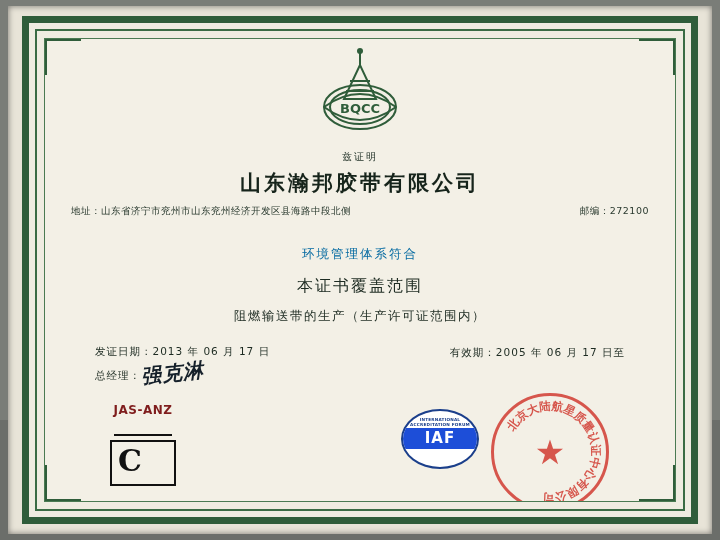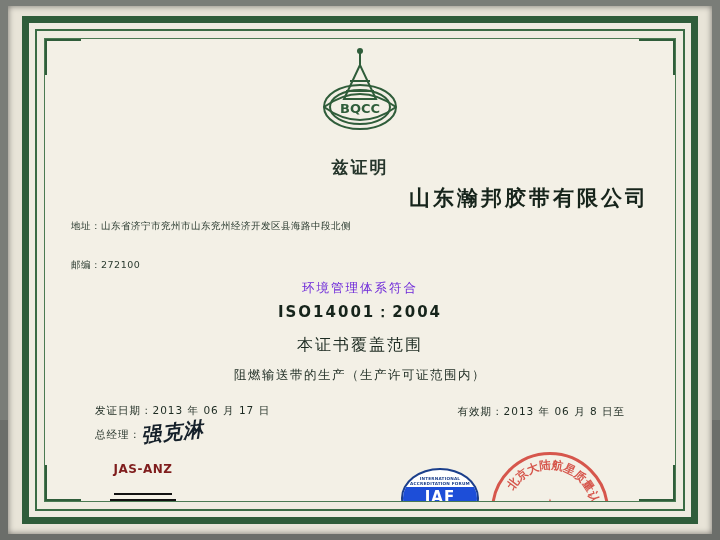--- a/index.html
+++ b/index.html
@@ -78,50 +78,47 @@
 
   .cert-title {
     font-family: "DejaVu Sans", sans-serif;
     font-size: 27px;
     font-weight: bold;
     letter-spacing: 4px;
     color: #16241b;
     margin-top: 2px;
   }
   .hereby {
-    font-size: 17px;
+    font-size: 10px;
     letter-spacing: 2px;
-    margin-top: 13px;
+    margin-top: 7px;
     color: #25352b;
-    font-weight: bold;
   }
   .company {
     font-size: 21px;
     font-weight: bold;
     letter-spacing: 3px;
     margin-top: 5px;
     color: #16241b;
-    text-align: right;
   }
   .addr-row {
     display: flex;
     justify-content: space-between;
     align-items: baseline;
     gap: 26px;
     font-size: 9.5px;
     margin-top: 8px;
     color: #2a3a2f;
     letter-spacing: .5px;
-    flex-direction: column;
   }
   .std-line {
     font-size: 12.5px;
     letter-spacing: 2px;
-    margin-top: 8px;
-    color: #6d28d9;
+    margin-top: 28px;
+    color: #0369a1;
   }
   .std-code {
     font-size: 15px;
     font-weight: bold;
     letter-spacing: 2px;
     margin-top: 6px;
     color: #16241b;
     font-family: "DejaVu Sans", sans-serif;
   }
   .scope-label {
@@ -305,31 +302,30 @@
             <div class="addr-row">
               <span>
                 <span>地址：</span><span>山东省济宁市兖州市山东兖州经济开发区县海路中段北侧</span>
               </span>
               <span>
                 <span>邮编：</span><span>272100</span>
               </span>
             </div>
 
             <div class="std-line">环境管理体系符合</div>
-            <div class="std-code">ISO14001：2004</div>
 
             <div class="scope-label">本证书覆盖范围</div>
             <div class="scope-value">阻燃输送带的生产（生产许可证范围内）</div>
 
             <div class="dates">
               <div class="left">
                 <span>发证日期：</span><span>2013 年 06 月 17 日</span>
               </div>
               <div class="right">
-                <span>有效期：</span><span>2013 年 06 月 8 日至</span><br>
+                <span>有效期：</span><span>2005 年 06 月 17 日至</span><br>
               </div>
             </div>
 
             <div class="regno">
               <div class="right">
                 <span>总经理：</span>
                 <span class="signature">强克淋</span>
               </div>
             </div>
 

